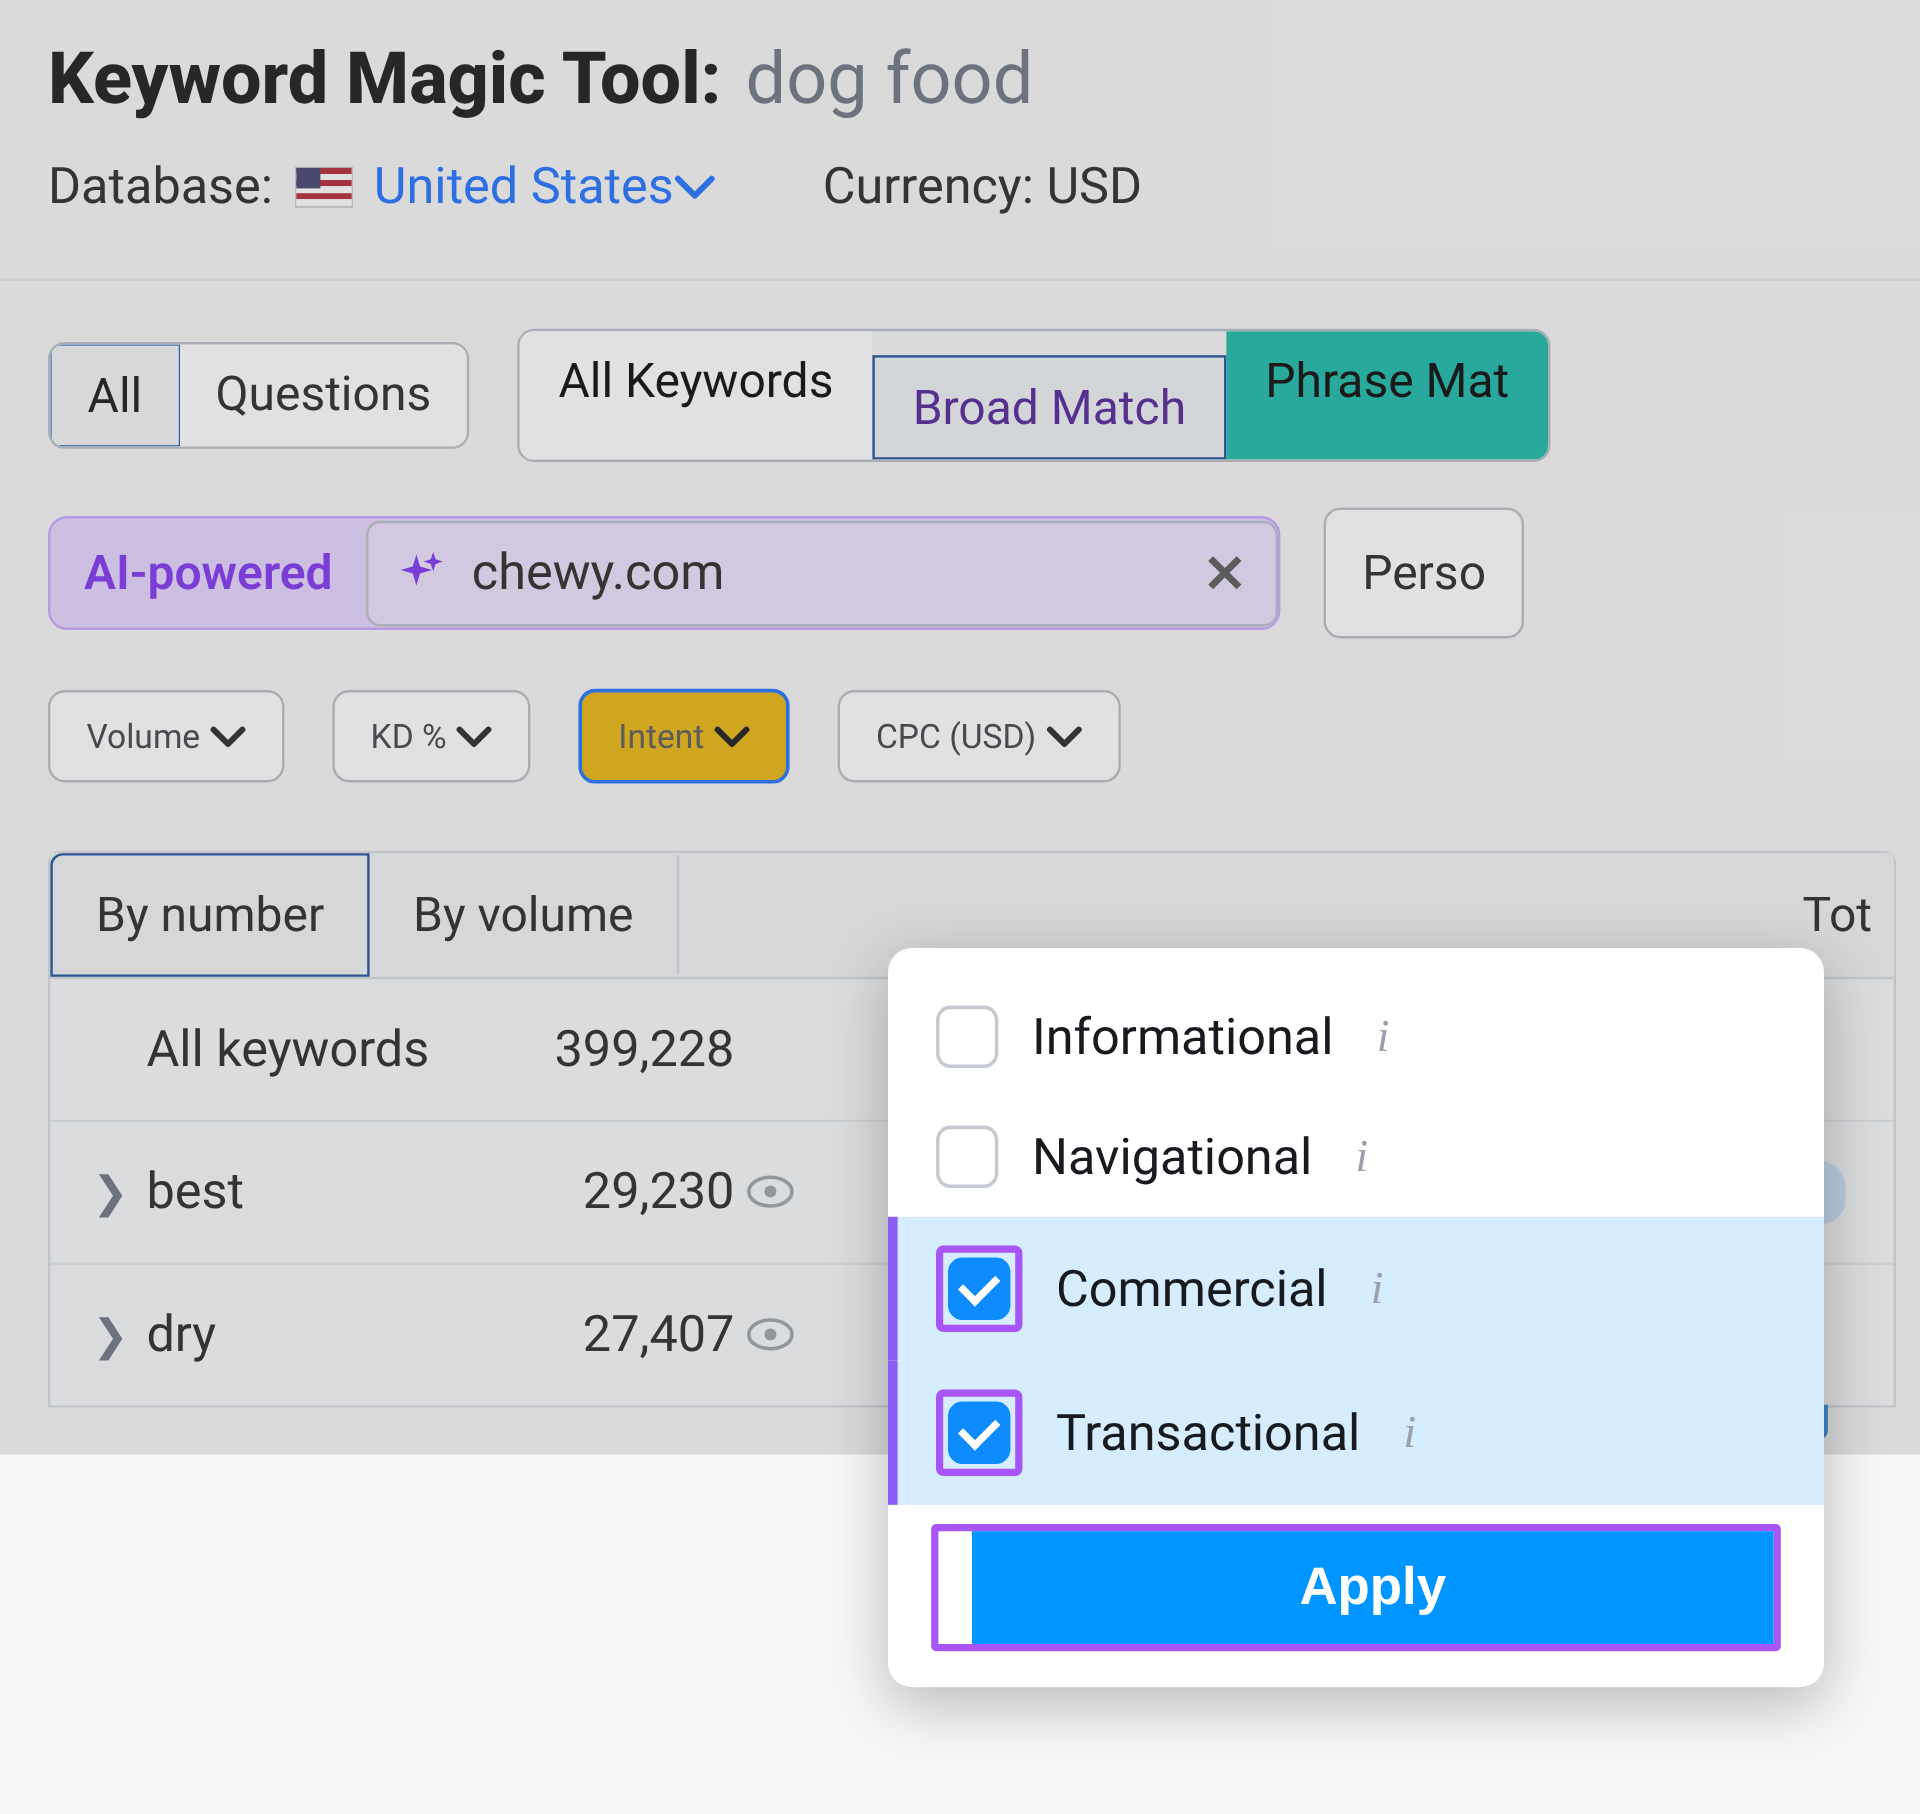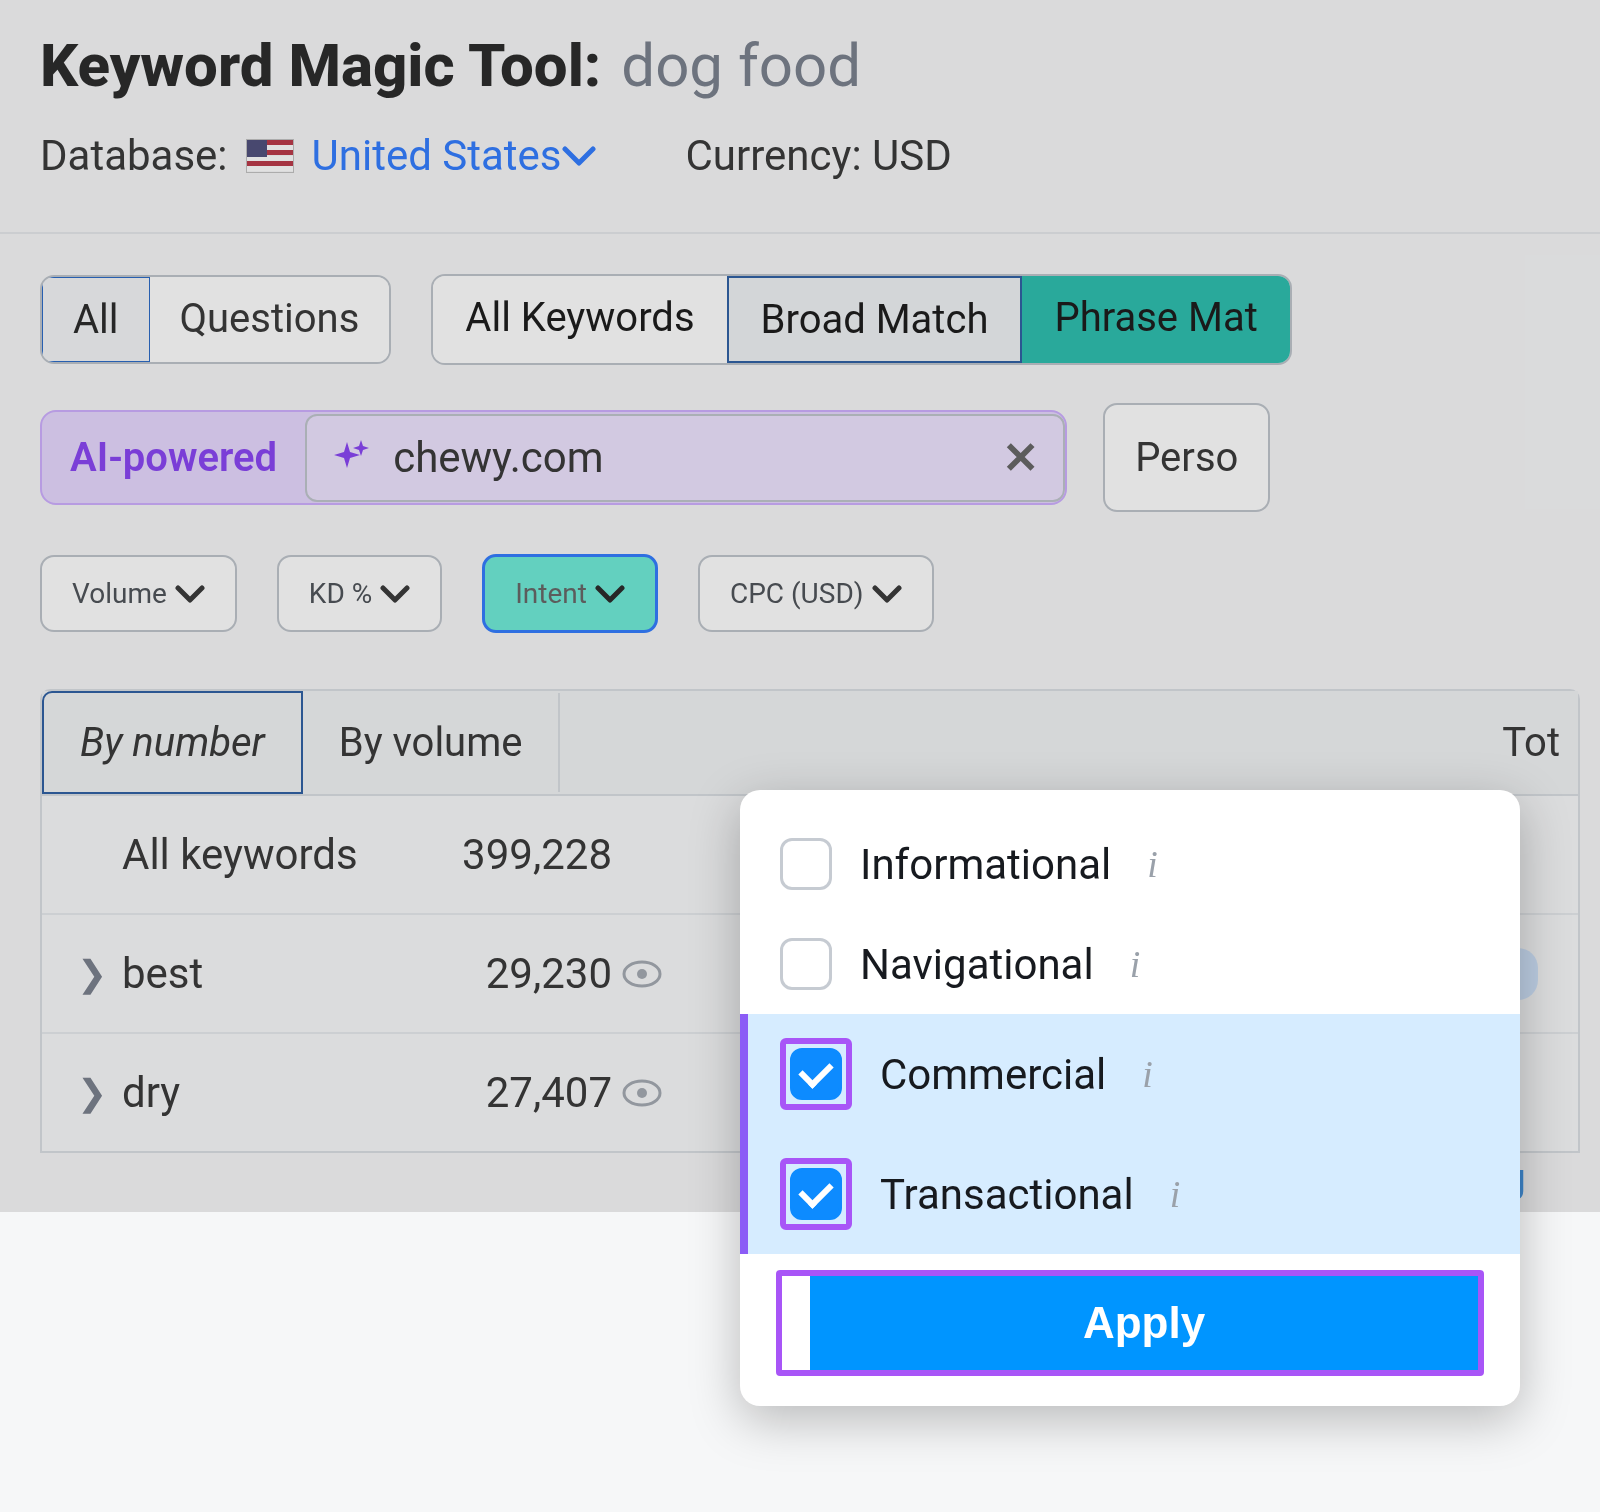--- a/index.html
+++ b/index.html
@@ -41,21 +41,21 @@
   .hr { border:none; border-top:2px solid #e3e6e9; margin:52px 0 0 0; }
 
   
   .tabs-area { padding:40px 0 0 40px; display:flex; gap:40px; align-items:center; }
   .seg { display:flex; border:2px solid #b8bec6; border-radius:14px; overflow:hidden; }
   .seg .seg-btn { padding:18px 30px; font-size:40px; color:#222; background:#fff; border-right:2px solid #b8bec6; }
   .seg .seg-btn:last-child { border-right:none; }
   .seg .active { background:#f2f4f6; border:1px solid #1159c1; color:#111; }
   .seg-scope { display:flex; border:2px solid #b8bec6; border-radius:14px; overflow:hidden; }
   .seg-scope .seg-btn { padding:18px 32px; font-size:40px; }
-  .seg-scope .broad { border:2px solid #164e99; color:#000000; }
+  .seg-scope .broad { border:2px solid #164e99; color:#4c1d95;margin-top:20px; }
 
   
   .domain-row { margin:38px 0 0 40px; display:flex; gap:36px; align-items:center; }
   .ai-wrap {
     display:flex; align-items:center; gap:0;
     border:2px solid #c9a6ff; border-radius:16px;
     background:#e4d4ff;
     padding:0; overflow:hidden;
   }
   .ai-label { color:#7b2ff2; font-size:40px; font-weight:600; padding:22px 28px; }
@@ -73,32 +73,32 @@
     font-size:40px; padding:29px 30px; color:#222;
   }
 
   
   .filters-row { margin:42px 0 0 40px; display:flex; gap:40px; align-items:center; }
   .chip {
     display:flex; align-items:center; gap:8px;
     border:2px solid #b8bec6; border-radius:14px; background:#fff;
     font-size:28px; color:#3a3f46; padding:20px 30px;
   }
-  .chip.active { border:3px solid #1a6dff; color:#555; background:#5eead4;text-align:right; }
+  .chip.active { border:3px solid #1a6dff; color:#555; background:#eab308;text-align:right; }
 
   
   .results { margin:56px 0 0 40px; border:2px solid #d7dbe1; border-radius:10px 10px 0 0; background:#f8f9fa; width:1540px; }
   .tab-header {
     display:flex; align-items:center; border-bottom:2px solid #d7dbe1;
     background:#f0f2f4;
   }
   .rtab {
     font-size:40px; color:#222; padding:26px 36px; border-right:2px solid #d7dbe1;
   }
-  .rtab.active { border:2px solid #164e99; border-radius:10px 0 0 0;font-style:italic; }
+  .rtab.active { border:2px solid #164e99; border-radius:10px 0 0 0; }
   .rtab-spacer { flex:1; }
   .rtot { font-size:40px; color:#222; padding:26px 18px 26px 0; }
 
   .rrow { display:flex; align-items:center; gap:10px; padding:34px 30px; border-bottom:2px solid #e5e8ec; font-size:42px; color:#222; }
   .rrow .carat { width:40px; text-align:center; color:#6b7280; font-size:36px; }
   .rrow .kw { flex:0 0 280px; }
   .rrow .count { flex:0 0 200px; text-align:right; }
   .eye { color:#8a9099; }
   .badge-1 {
     background:#cfe5ff; color:#1859c5; border-radius:20px; padding:4px 18px; font-size:38px; font-weight:600;

